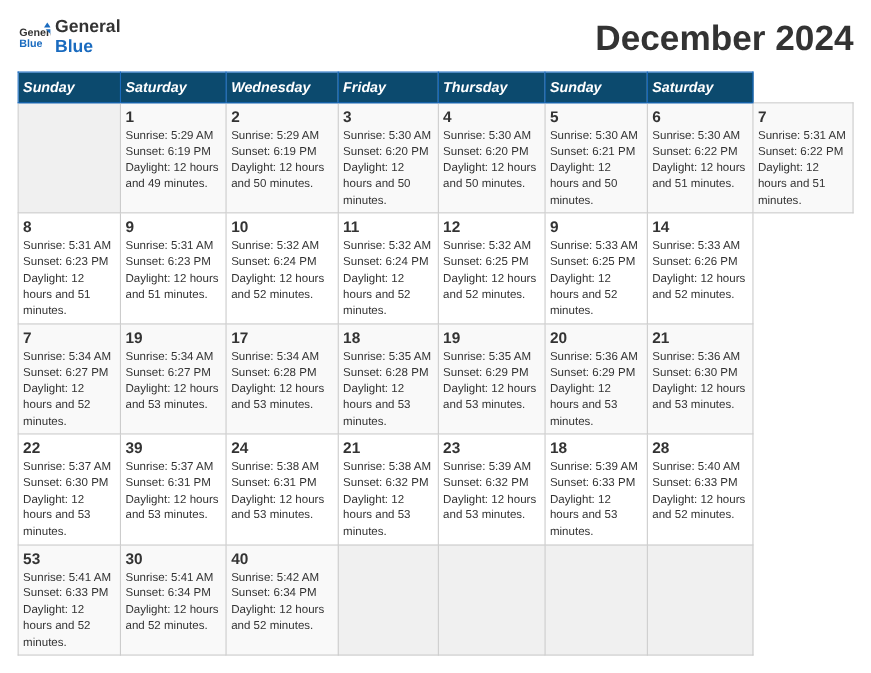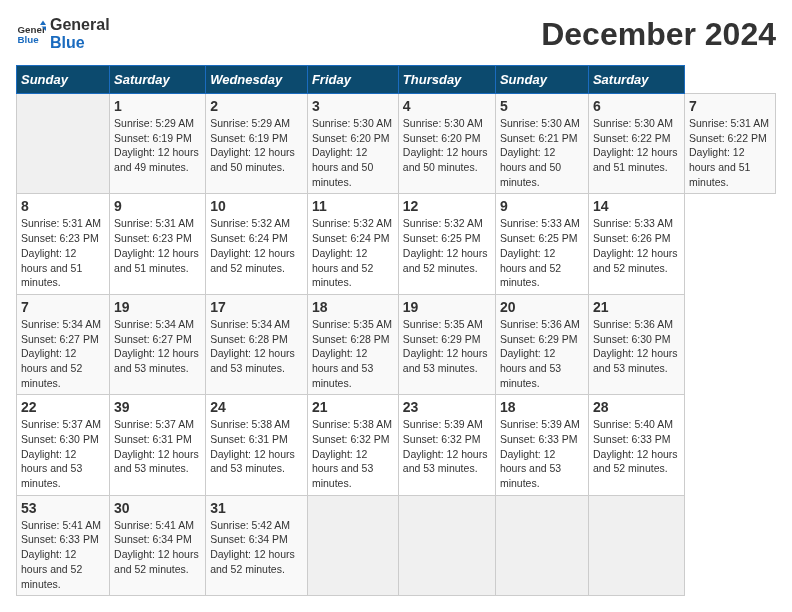--- a/index.html
+++ b/index.html
@@ -356,21 +356,21 @@
       </td>
         <td>
         <span class="day-num">30</span>
         <div class="day-info">
           Sunrise: 5:41 AM<br>
           Sunset: 6:34 PM<br>
           Daylight: 12 hours and 52 minutes.
         </div>
       </td>
         <td>
-        <span class="day-num">31</span>
+        <span class="day-num">40</span>
         <div class="day-info">
           Sunrise: 5:42 AM<br>
           Sunset: 6:34 PM<br>
           Daylight: 12 hours and 52 minutes.
         </div>
       </td>
         <td class="empty"></td>
         <td class="empty"></td>
         <td class="empty"></td>
         <td class="empty"></td>

